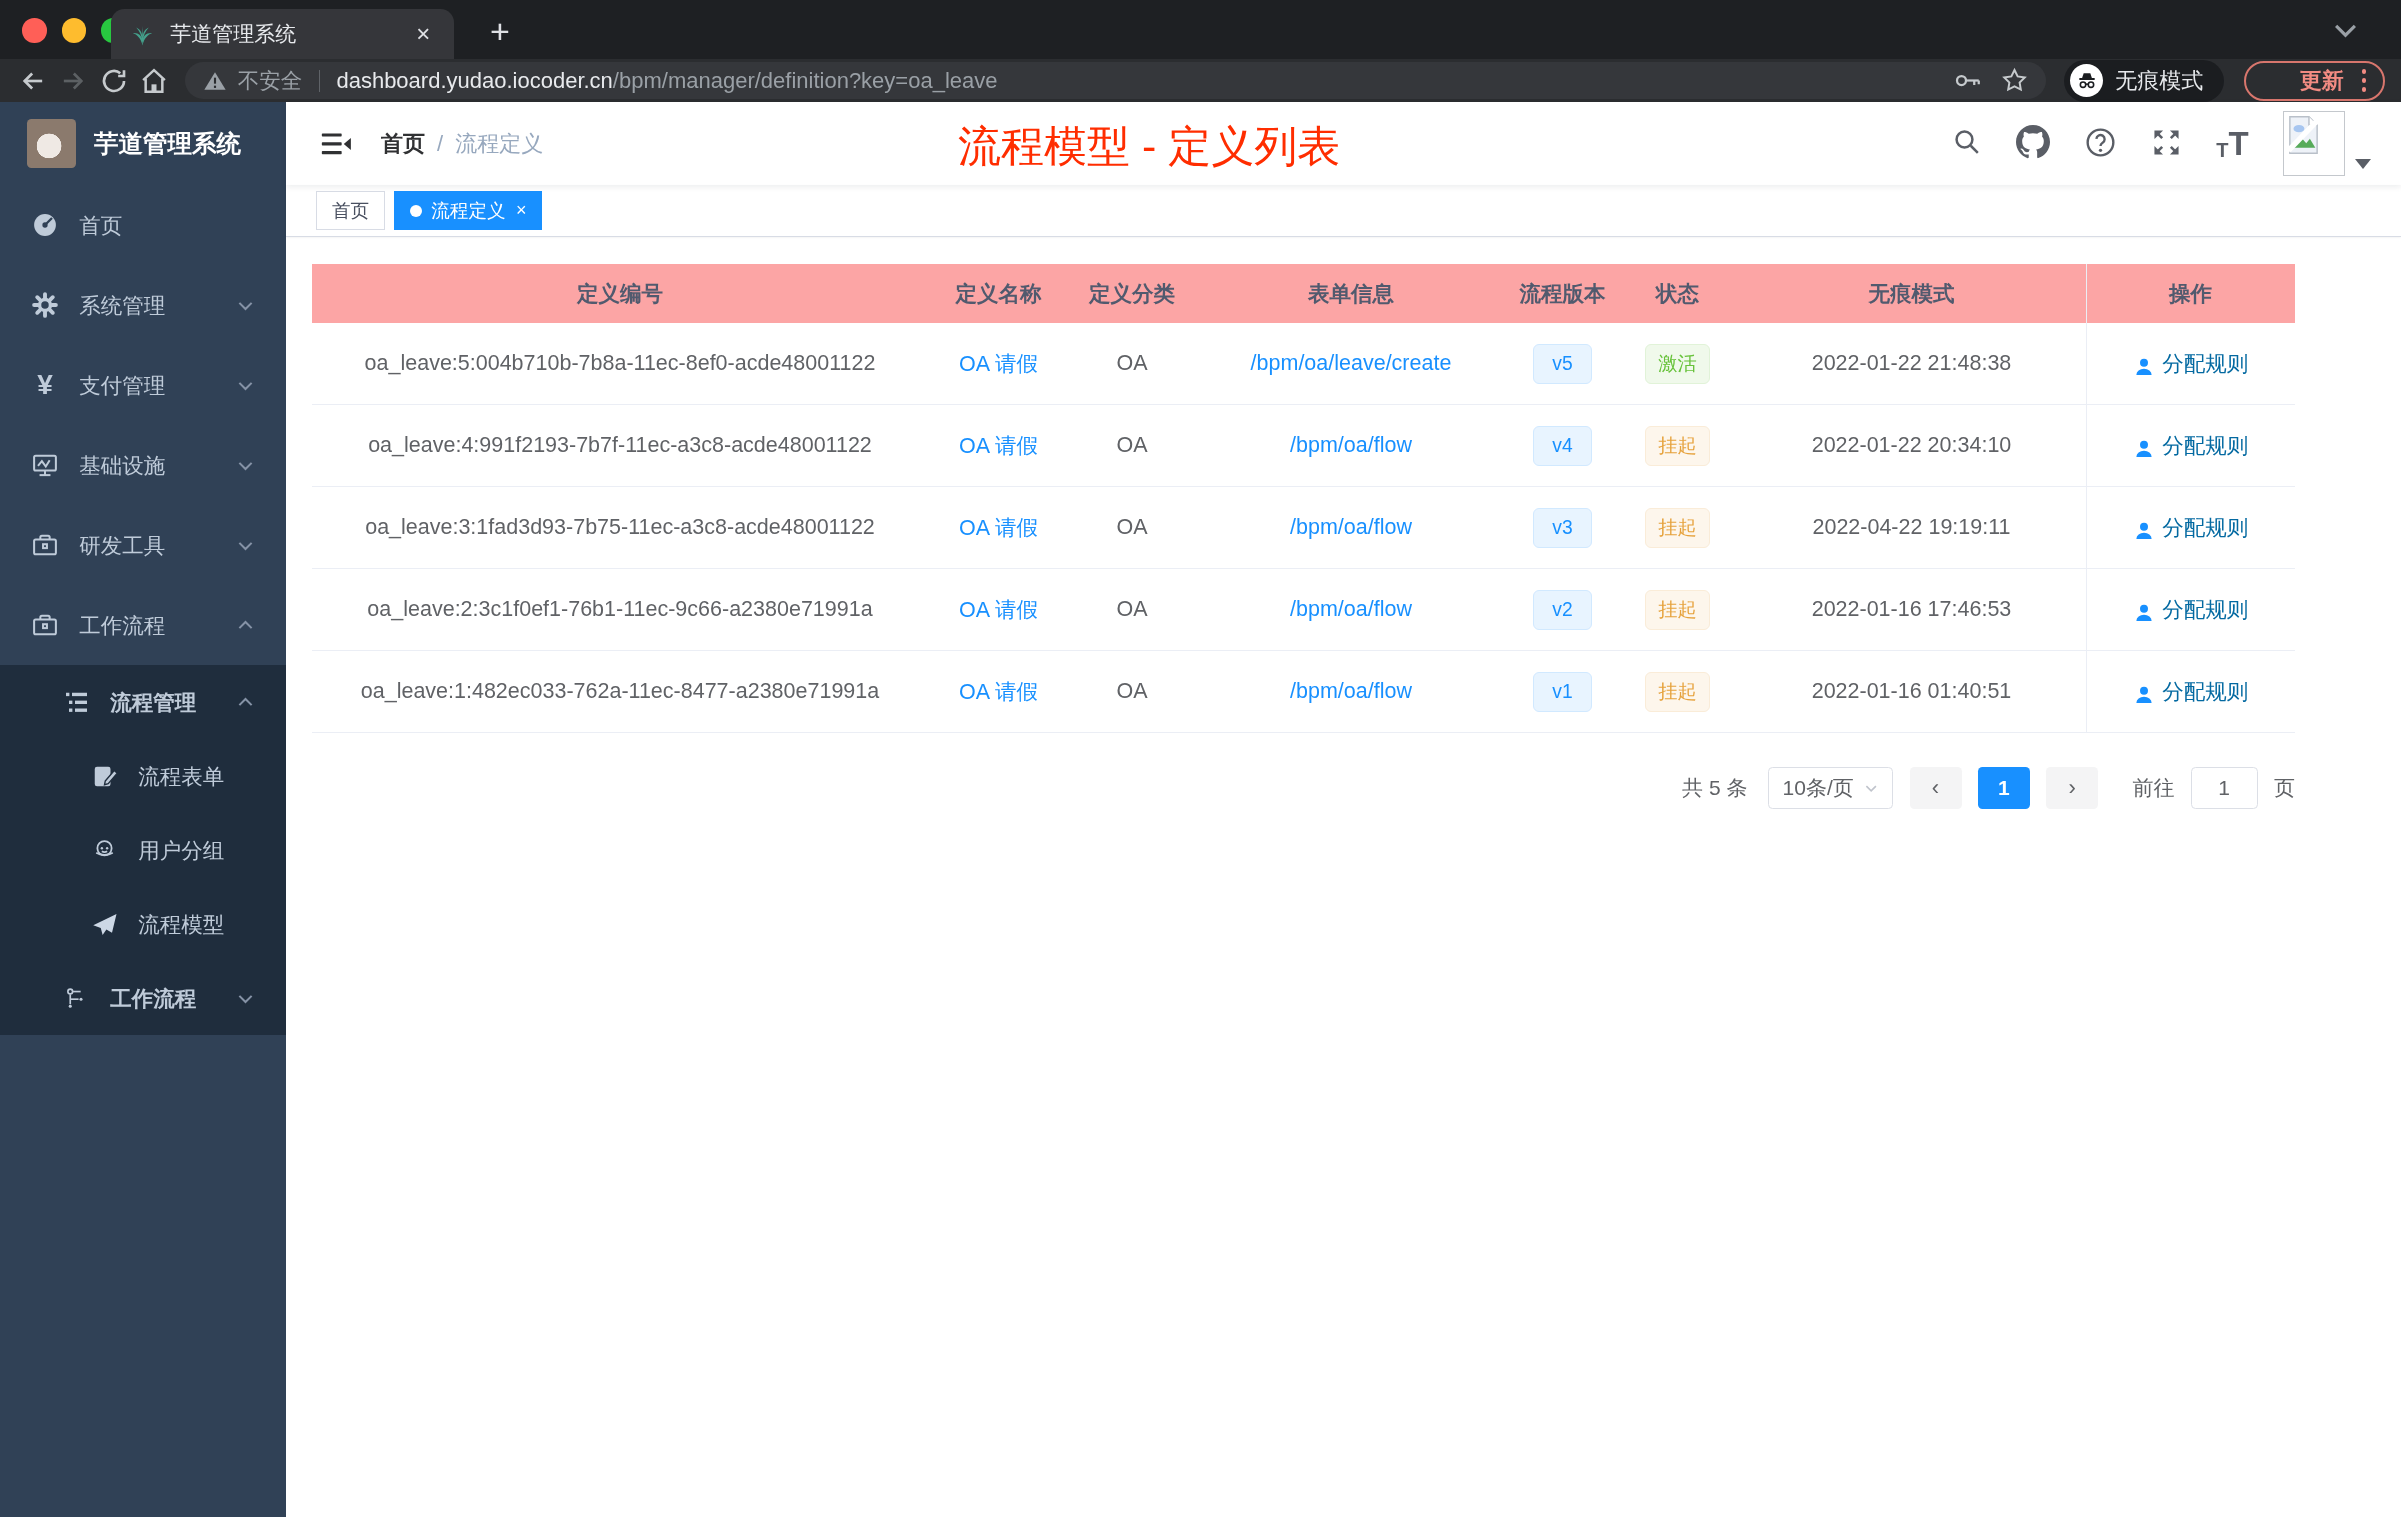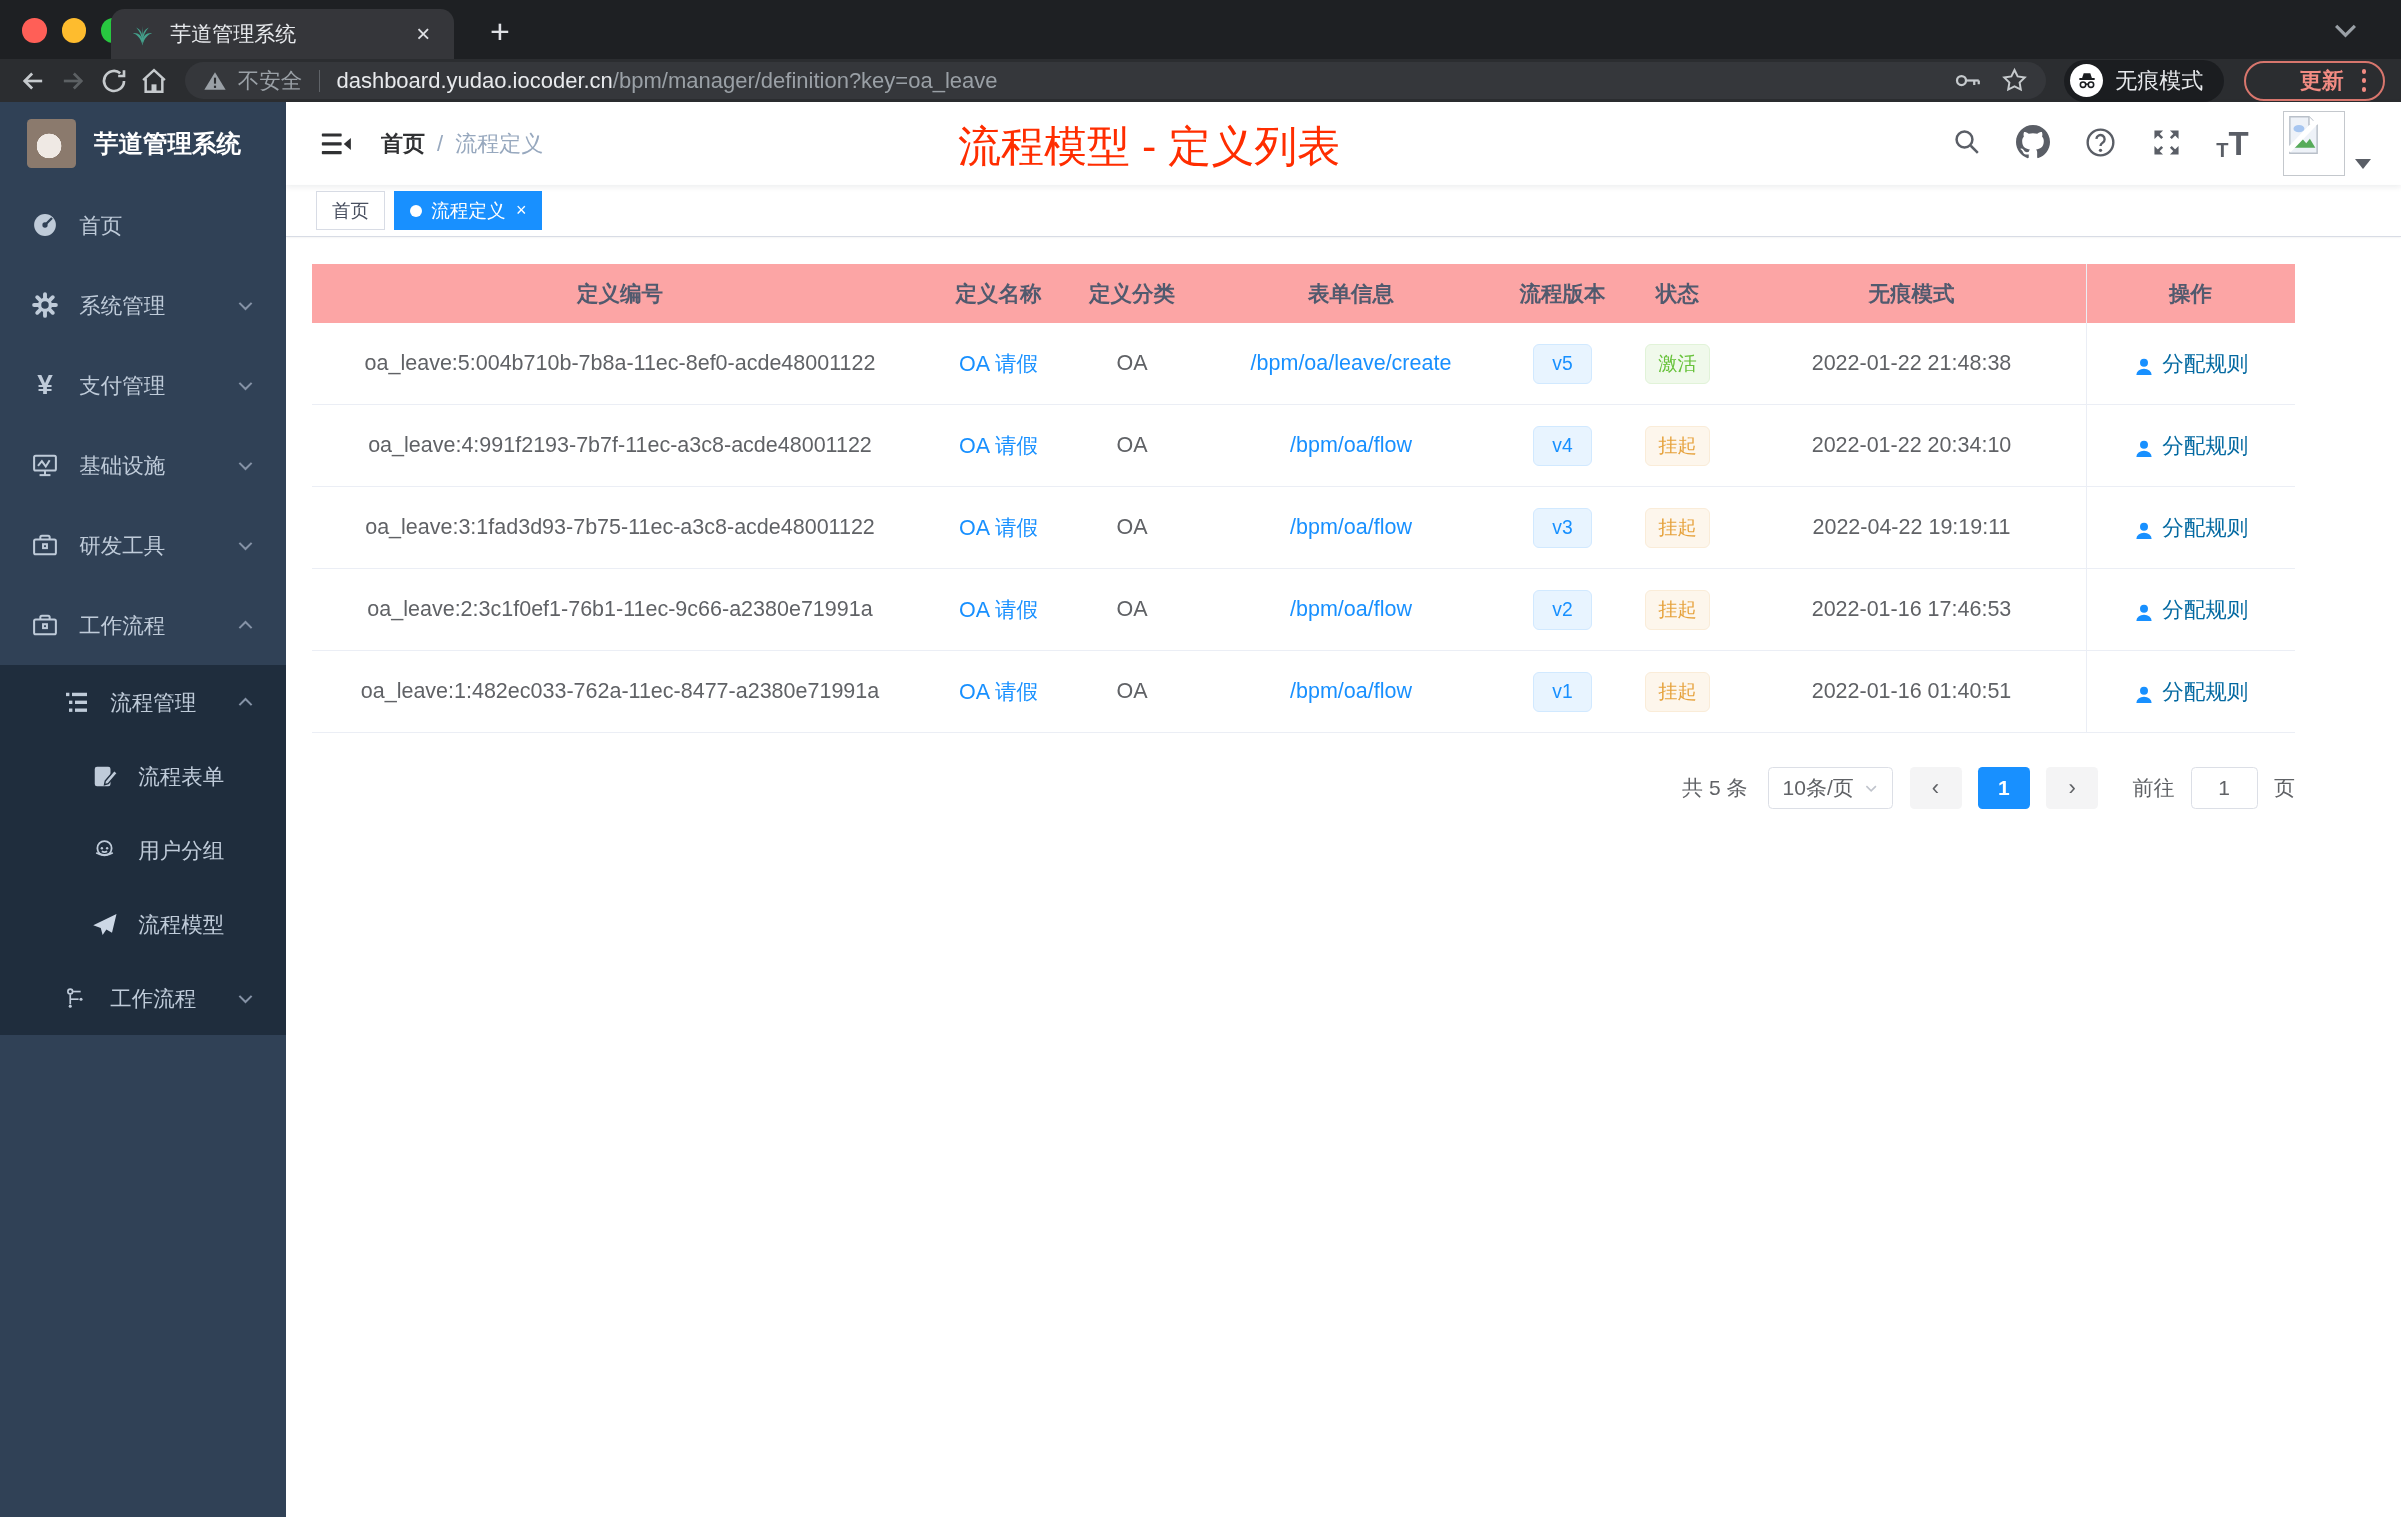--- a/index.html
+++ b/index.html
@@ -44,21 +44,21 @@
   .app { position:absolute; top:102px; left:0; right:0; bottom:0; display:flex; }
 
   
   .sidebar { width:286px; background:#304156; flex:0 0 auto; overflow:hidden; }
   .logo-row { height:83px; display:flex; align-items:center; padding-left:27px; gap:18px; }
   .logo-img { width:49px; height:49px; border-radius:4.5px; flex:0 0 auto;
               background: radial-gradient(circle at 45% 55%, #efe9e4 0 32%, #8b7a6d 33% 100%); }
   .logo-title { color:#fff; font-size:24.5px; font-weight:700; white-space:nowrap; }
   .s-item { display:flex; align-items:center; color:#bfcbd9; font-size:21.5px; cursor:pointer; }
   .s-item.l1 { height:80px; padding:0 30px; }
-  .s-item.l2 { height:74px; padding:0 30px 0 61px; }
+  .s-item.l2 { height:74px; padding:0 30px 0 61px;font-weight:bold; }
   .s-item.l3 { height:74px; padding:0 30px 0 89px; }
   .s-icon { width:30px; height:30px; margin-right:19.3px; display:flex; align-items:center; justify-content:center; flex:0 0 auto; }
   .s-label { white-space:nowrap; }
   .s-caret { margin-left:auto; display:flex; }
   .submenu { background:#1f2d3d; }
   .yen-glyph { font-size:28px; color:#bfcbd9; font-weight:700; }
 
   
   .main { flex:1; background:#fff; position:relative; min-width:0; }
   .navbar { height:83px; display:flex; align-items:center; box-shadow:0 1.5px 6px rgba(0,21,41,.08); position:relative; }

